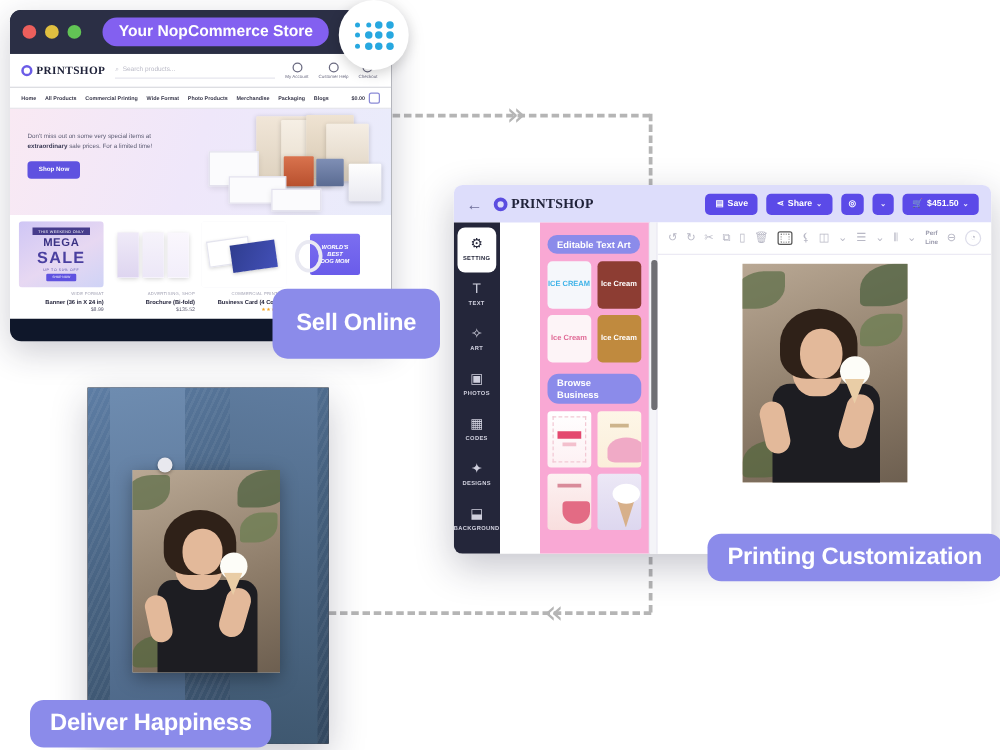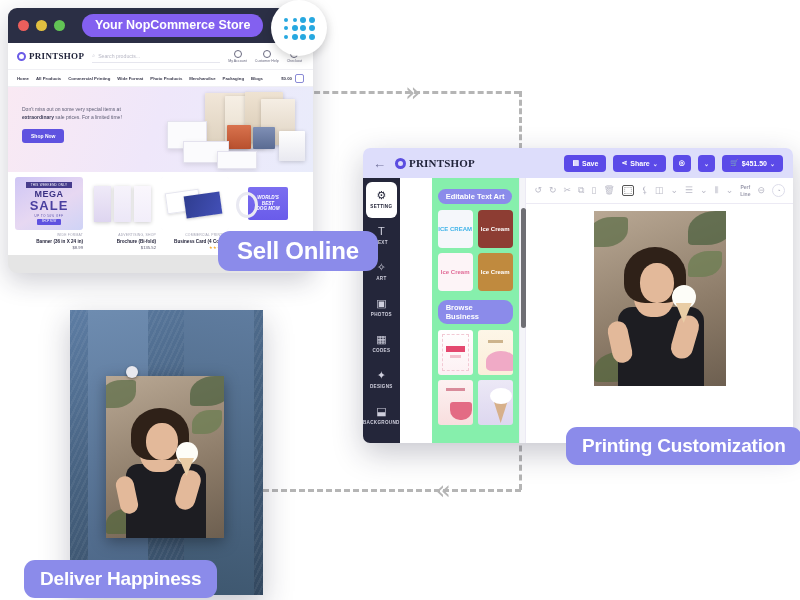--- a/index.html
+++ b/index.html
@@ -19,21 +19,21 @@
     border-left: 3px dashed #b5b5b5;
   }
   .chev { position: absolute; color: #b5b5b5; font-size: 26px; line-height: 1;
           font-family: "DejaVu Sans", sans-serif; letter-spacing: -6px; }
 
   
   .win1 {
     position: absolute; left: 8px; top: 8px; width: 305px; height: 265px;
     border-radius: 9px; overflow: hidden;
     box-shadow: 0 8px 26px rgba(30,30,60,.22);
-    background: #e5e5e5;
+    background: #0f172a;
   }
   .titlebar {
     height: 35px; background: #2b2f45; display: flex; align-items: center;
     padding: 0 10px; gap: 7px; position: relative;
   }
   .dot { width: 11px; height: 11px; border-radius: 50%; }
   .dot.r { background: #ec5f5c; } .dot.y { background: #e0bf40; } .dot.g { background: #62c455; }
   .tab-pill {
     margin-left: 10px; background: #8360f0; color: #fff;
     border-radius: 13px; padding: 4px 13px 5px; font-size: 12.5px; font-weight: 700;
@@ -138,21 +138,21 @@
   .edbody { display: flex; height: 265px; }
   .edrail { width: 44px; background: #24263a; padding-top: 4px; display: flex; flex-direction: column; }
   .rail-item {
     height: 36px; display: flex; flex-direction: column; align-items: center; justify-content: center;
     gap: 3px; color: #cfcfdd;
   }
   .rail-item.active { background: #fff; color: #24263a; border-radius: 6px; margin: 0 3px; }
   .rail-ico { font-size: 11px; line-height: 1; }
   .rail-lbl { font-size: 4.6px; letter-spacing: .3px; text-align: center; line-height: 1.15; font-weight: 700; }
 
-  .edpanel { width: 104px; background: #86efac; border-right: 1px solid #eceaf4; padding: 7px 6px; position: relative; margin-left: 32px; }
+  .edpanel { width: 104px; background: #f9a8d4; border-right: 1px solid #eceaf4; padding: 7px 6px; position: relative; margin-left: 32px; }
   .ptag {
     display: inline-block; background: #8b8bea; color: #fff; font-size: 7.5px; font-weight: 700;
     border-radius: 9px; padding: 3px 8px; margin-bottom: 6px;
   }
   .grid2 { display: grid; grid-template-columns: 1fr 1fr; gap: 5px; }
   .thumb { height: 38px; border-radius: 4px; background: #f3f3f8; display: flex; align-items: center;
            justify-content: center; overflow: hidden; font-size: 6px; font-weight: 800; text-align: center; line-height: 1.05; }
   .tmpl { height: 45px; border-radius: 3px; overflow: hidden; position: relative; }
 
   .edscroll { width: 8px; background: #f4f4f8; position: relative; border-right: 1px solid #eceaf4; }
@@ -189,21 +189,21 @@
   .jean { position: absolute; inset: 0; background: linear-gradient(150deg,#5d7da4,#46617f 45%,#33485f); }
   .jeantex { position: absolute; inset: 0;
     background-image: repeating-linear-gradient(115deg, rgba(255,255,255,.055) 0 2px, transparent 2px 5px); }
 
   
   .badge {
     position: absolute; background: #8b8bea; color: #fff; border-radius: 11px;
     font-weight: 800; display: flex; align-items: center; justify-content: center;
     white-space: nowrap; letter-spacing: -.2px;
   }
-  #badge-sell { left: 218px; top: 231px; height: 40px; padding: 0 19px; font-size: 24px; border-radius: 12px; }
+  #badge-sell { left: 218px; top: 231px; height: 56px; padding: 0 19px; font-size: 19px; border-radius: 12px; }
   #badge-custom { left: 566px; top: 427px; height: 38px; padding: 0 16px; font-size: 19px; border-radius: 11px; }
   #badge-deliver { left: 24px; top: 560px; height: 38px; padding: 0 16px; font-size: 19px; border-radius: 11px; }
 
   
   .nopcircle {
     position: absolute; left: 271px; top: 0px; width: 56px; height: 56px; border-radius: 50%;
     background: #fff; box-shadow: 0 3px 10px rgba(0,0,0,.18);
     display: flex; align-items: center; justify-content: center;
   }
   .nopgrid { display: grid; grid-template-columns: repeat(4, 6px); gap: 2.5px; }

